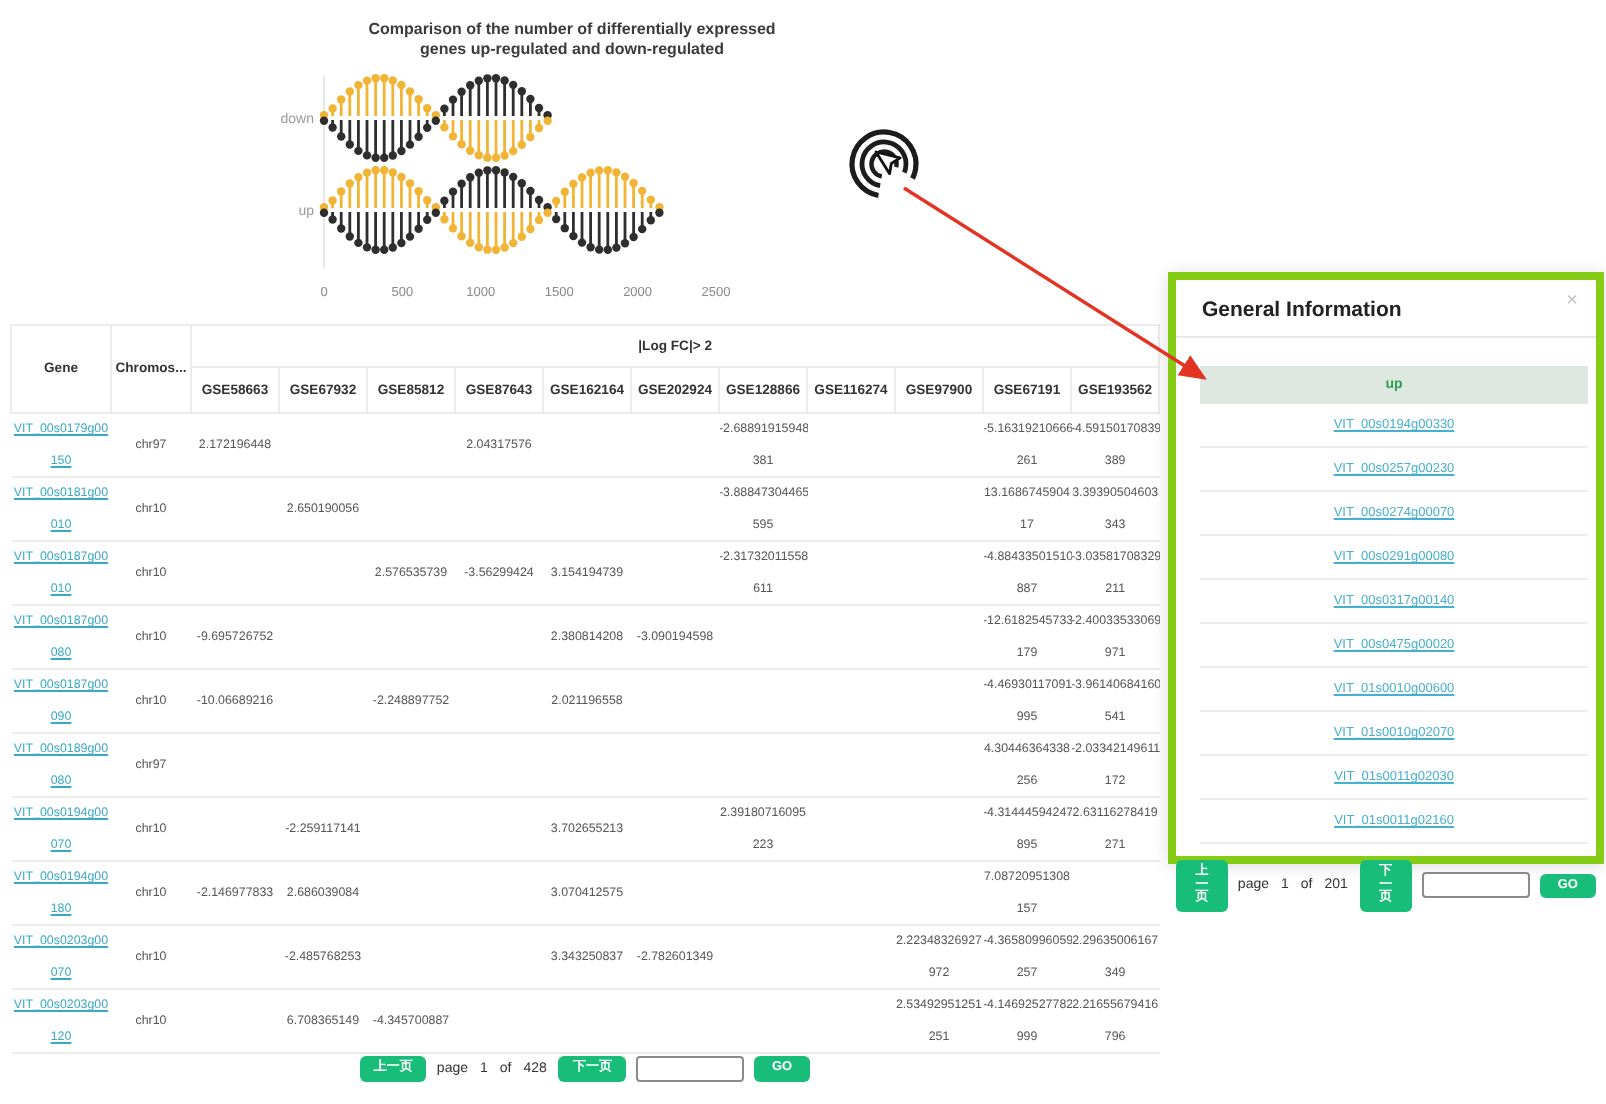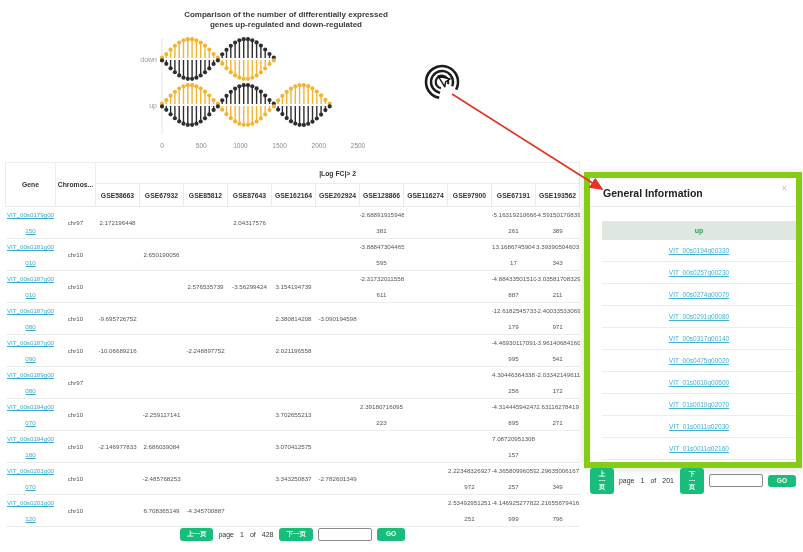--- a/index.html
+++ b/index.html
@@ -40,21 +40,21 @@
     padding:3px 7px;font-weight:bold;line-height:1;cursor:pointer;
     font-family:"Liberation Sans","DejaVu Sans",sans-serif;
   }
   .pager .go{padding:3px 9px;}
   .pager .page-input{width:48px;height:11px;border:1px solid #8b8b8b;border-radius:2px;padding:0 2px;font-size:7px;}
   .pager .pg-num{margin:0 1px;}
   #bottom-pager{position:absolute;left:5px;top:528px;width:575px;}
   
   .panel{
     position:absolute;left:584px;top:136px;width:218px;height:296px;background:#fff;
-    box-shadow:0 1px 8px rgba(0,0,0,.14);border:6px solid #84cc16;z-index:4;box-sizing:border-box;margin-top:36px;
+    box-shadow:0 1px 8px rgba(0,0,0,.14);border:4px solid #84cc16;z-index:4;box-sizing:border-box;
   }
   .panel-title{font-size:10.5px;font-weight:bold;color:#222;padding:9px 0 7px 13px;}
   .panel-divider{border-bottom:1px solid #e8e8e8;}
   .panel-close{position:absolute;top:5px;right:9px;color:#c2c2c2;font-size:10px;cursor:pointer;}
   .panel-table{width:194px;margin:14px 12px 0 12px;font-size:6.5px;}
   .panel-table th{
     background:#dfe7e1;color:#2f9e55;font-weight:bold;font-size:7px;height:17px;text-align:center;
   }
   .panel-table td{height:19px;text-align:center;border-bottom:1px solid #ececec;}
   .panel-table a{color:#45b1cf;text-decoration:underline;}

